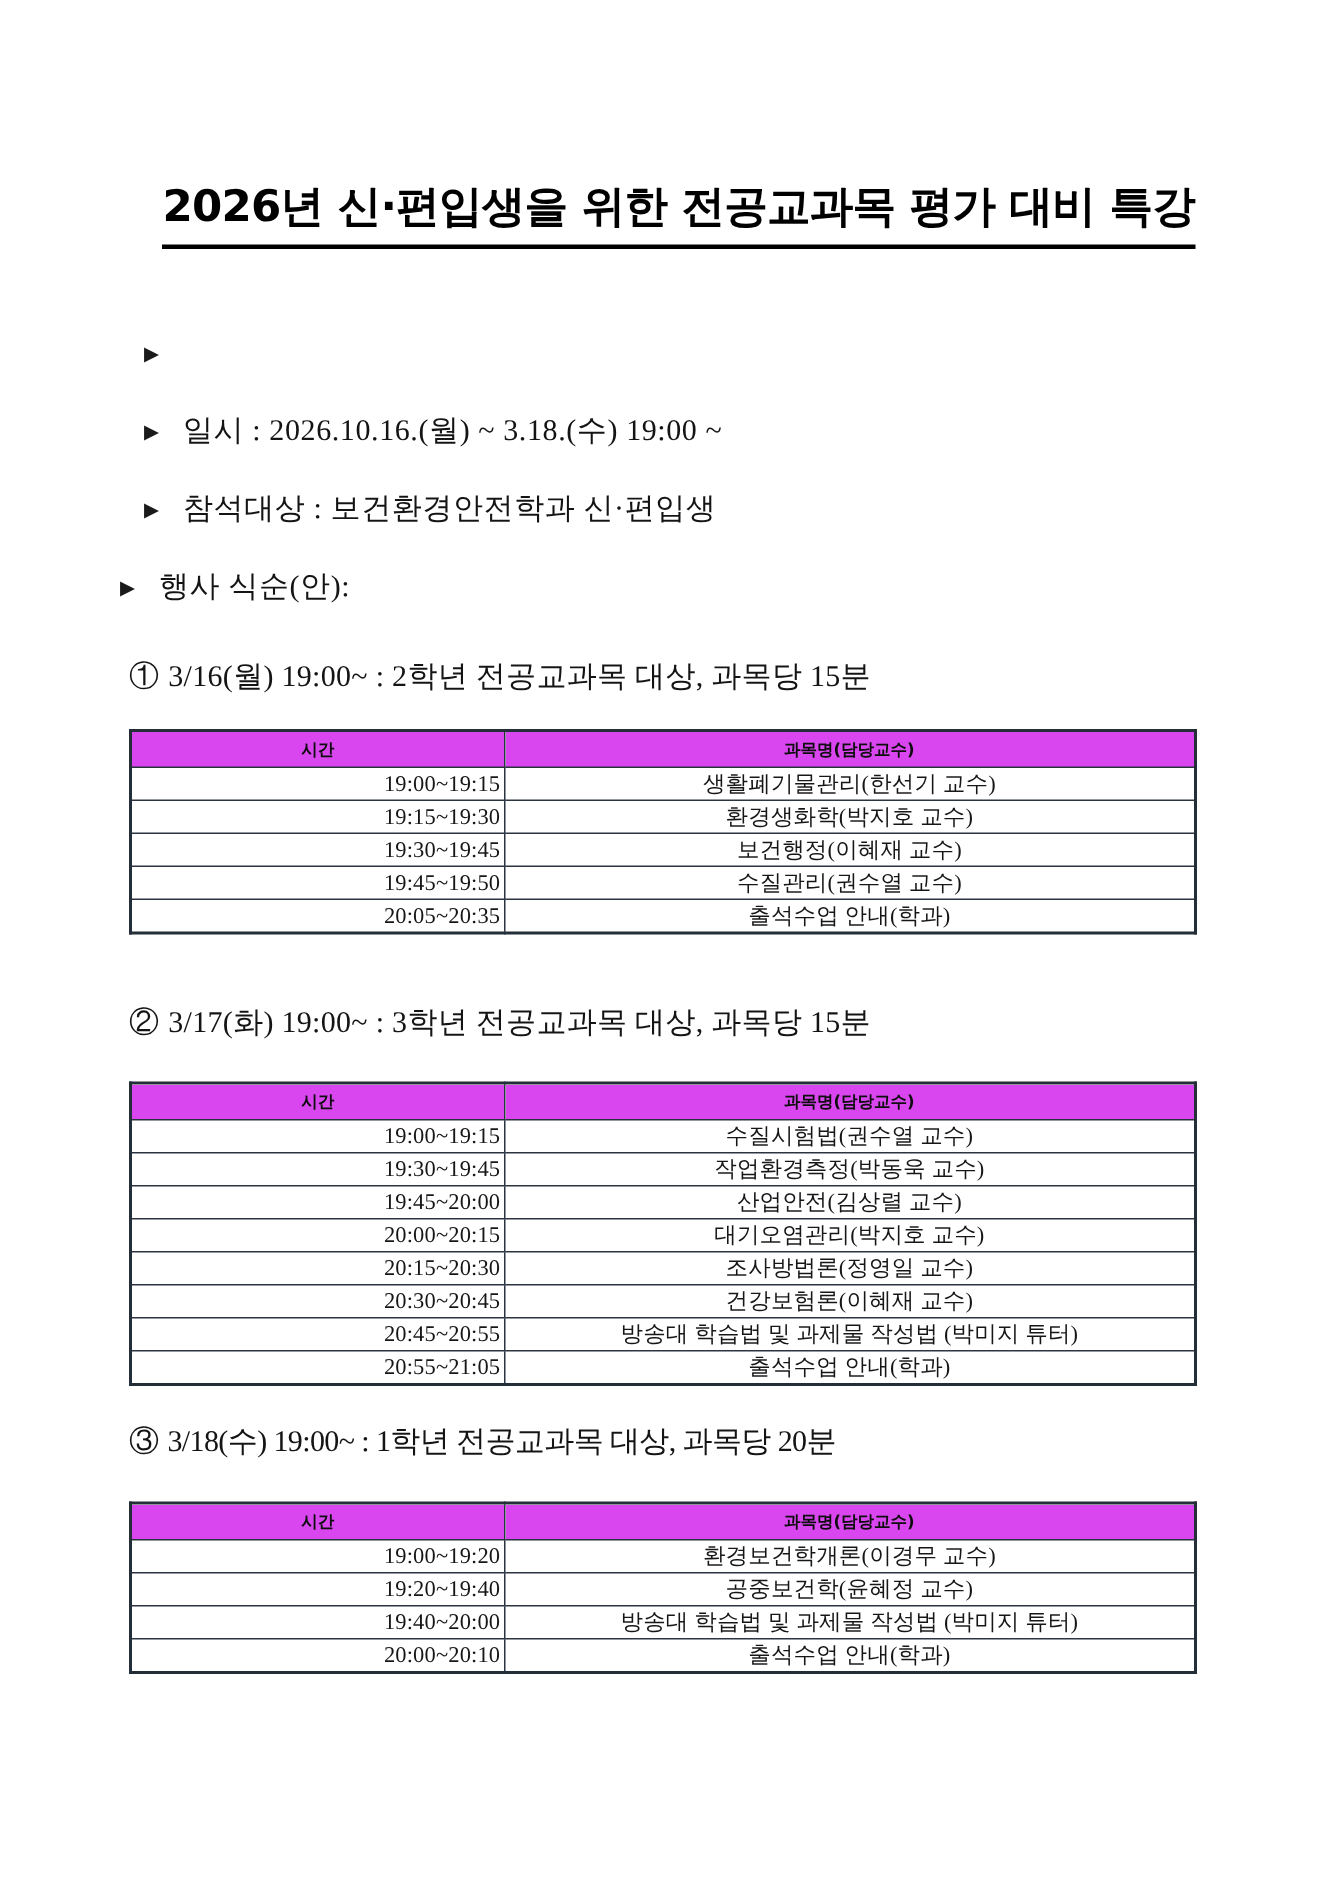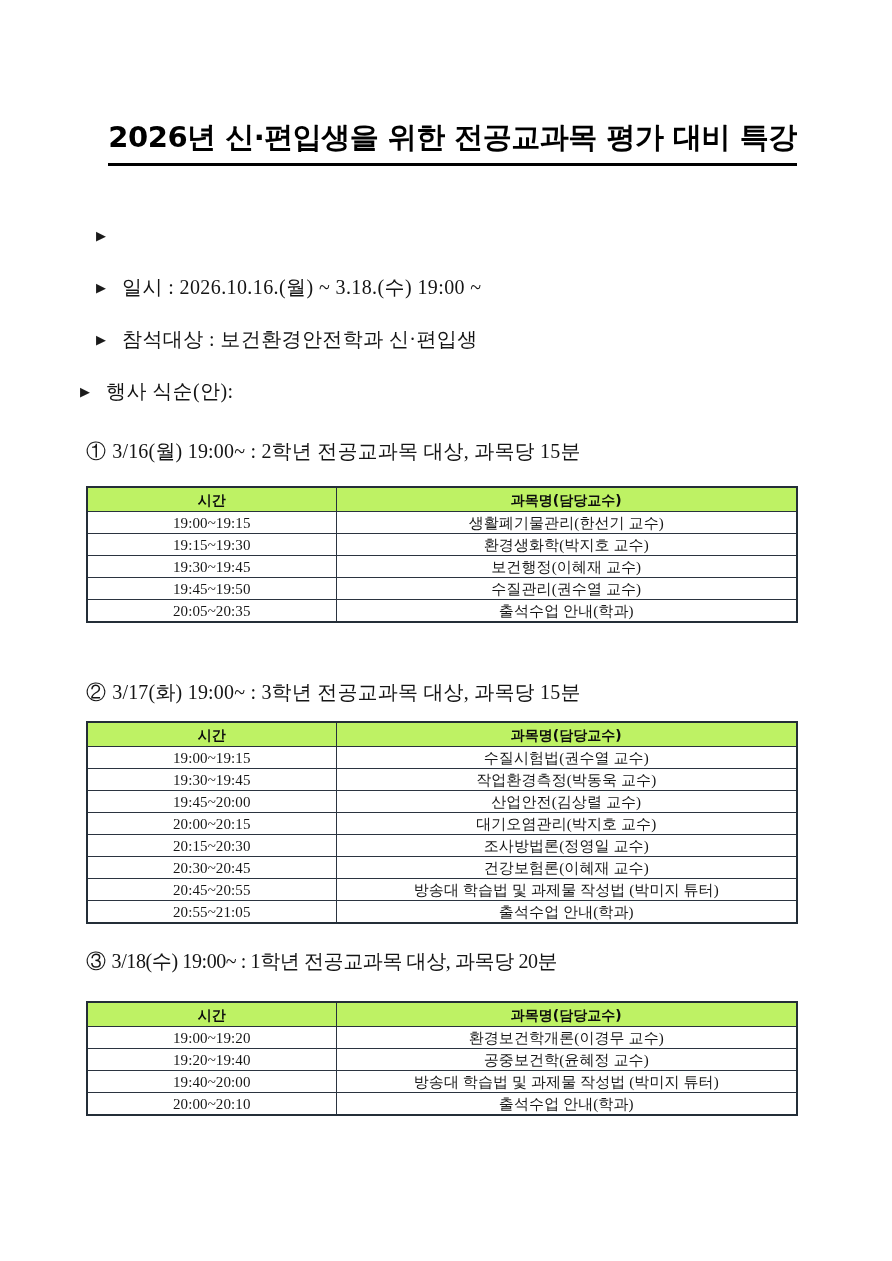--- a/index.html
+++ b/index.html
@@ -112,34 +112,35 @@
     text-align: center;
     font-size: 15px;
     line-height: 20px;
     height: 21px;
     padding: 0 2px;
     color: #161616;
     white-space: nowrap;
     overflow: hidden;
   }
   .sched-table th {
-    background: #bef264;
+    background: #d946ef;
     font-weight: 700;
     font-family: "DejaVu Sans", "Liberation Sans", sans-serif;
-    font-size: 14px;
+    font-size: 11px;
     height: 23px;
     color: #0d0d0d;
     border-color: #27323d;
   }
   .sched-table td {
     font-family: "Liberation Serif", "DejaVu Serif", serif;
     letter-spacing: 0.1px;
   }
   .sched-table td.time {
     font-variant-numeric: lining-nums;
+    text-align: right;
   }
   .sched-table {
     border: 2px solid #242e38;
   }
 </style>
 </head>
 <body>
 
 <div class="page">
 
@@ -197,21 +198,21 @@
         <td class="time">19:45~19:50</td>
         <td>수질관리(권수열 교수)</td>
       </tr>
       <tr>
         <td class="time">20:05~20:35</td>
         <td>출석수업 안내(학과)</td>
       </tr>
     </tbody>
   </table>
 
-  <div class="section-heading" style="top:670px;margin-top:10px;">
+  <div class="section-heading" style="top:670px;">
     <span class="circ">②</span><span>3/17(화) 19:00~ : 3학년 전공교과목 대상, 과목당 15분</span>
   </div>
 
   <table class="sched-table" style="top:721px;">
     <colgroup>
         <col class="c-time">
         <col class="c-subject">
       </colgroup>
     <thead>
       <tr>

